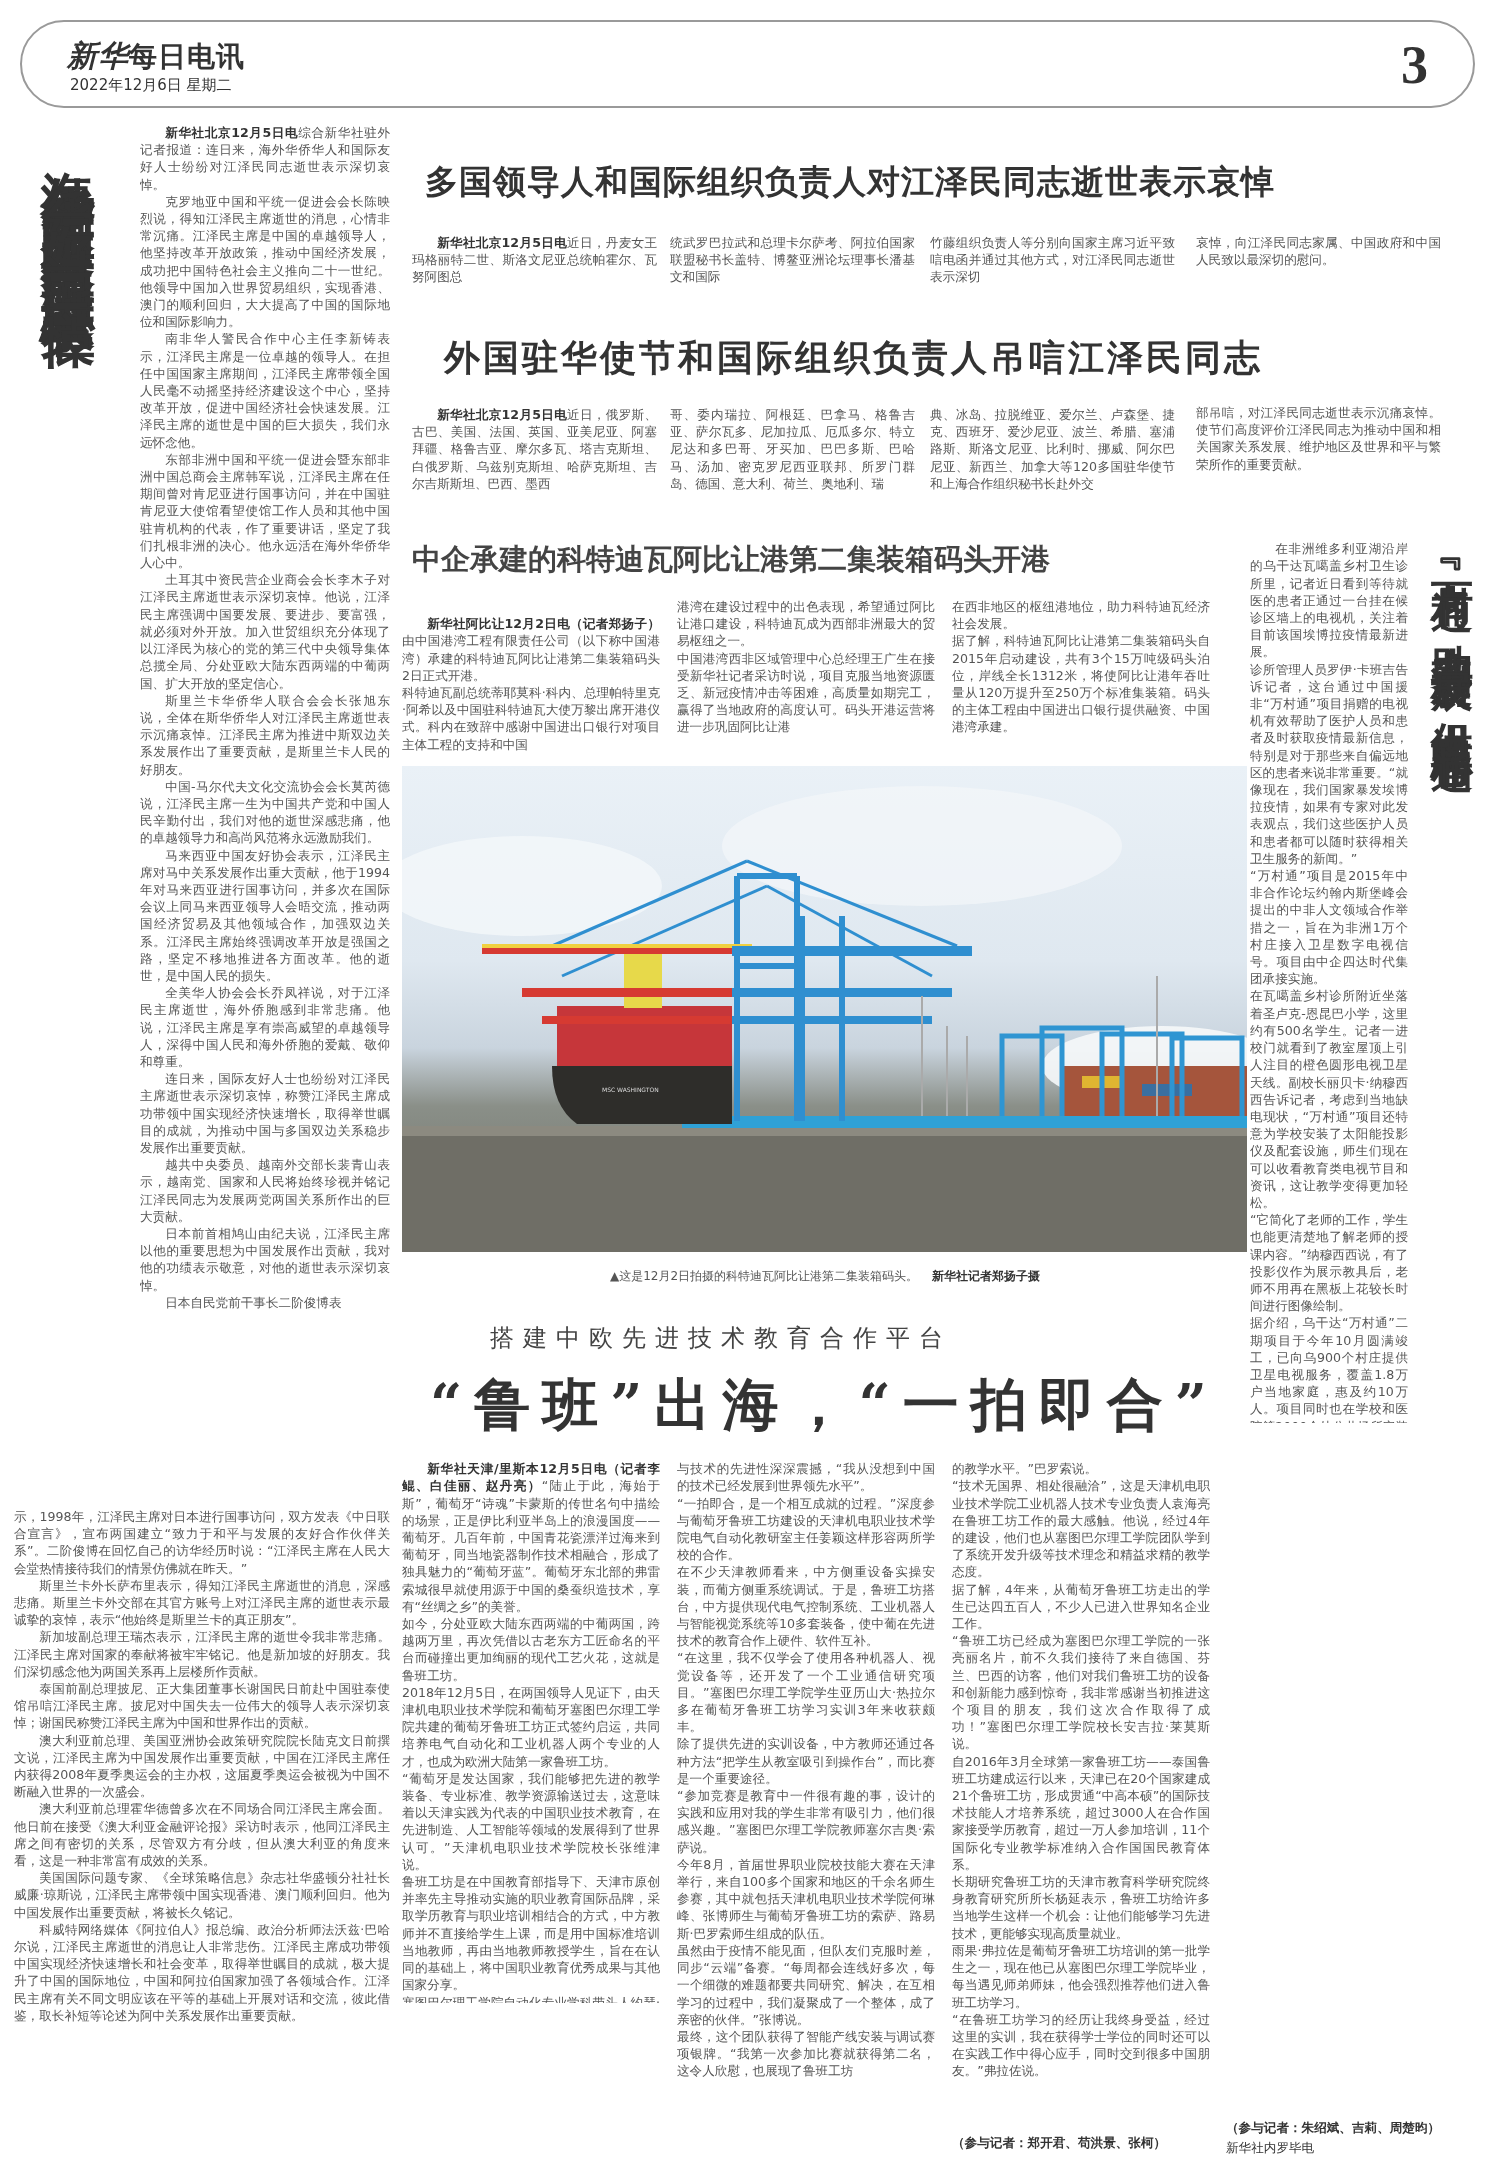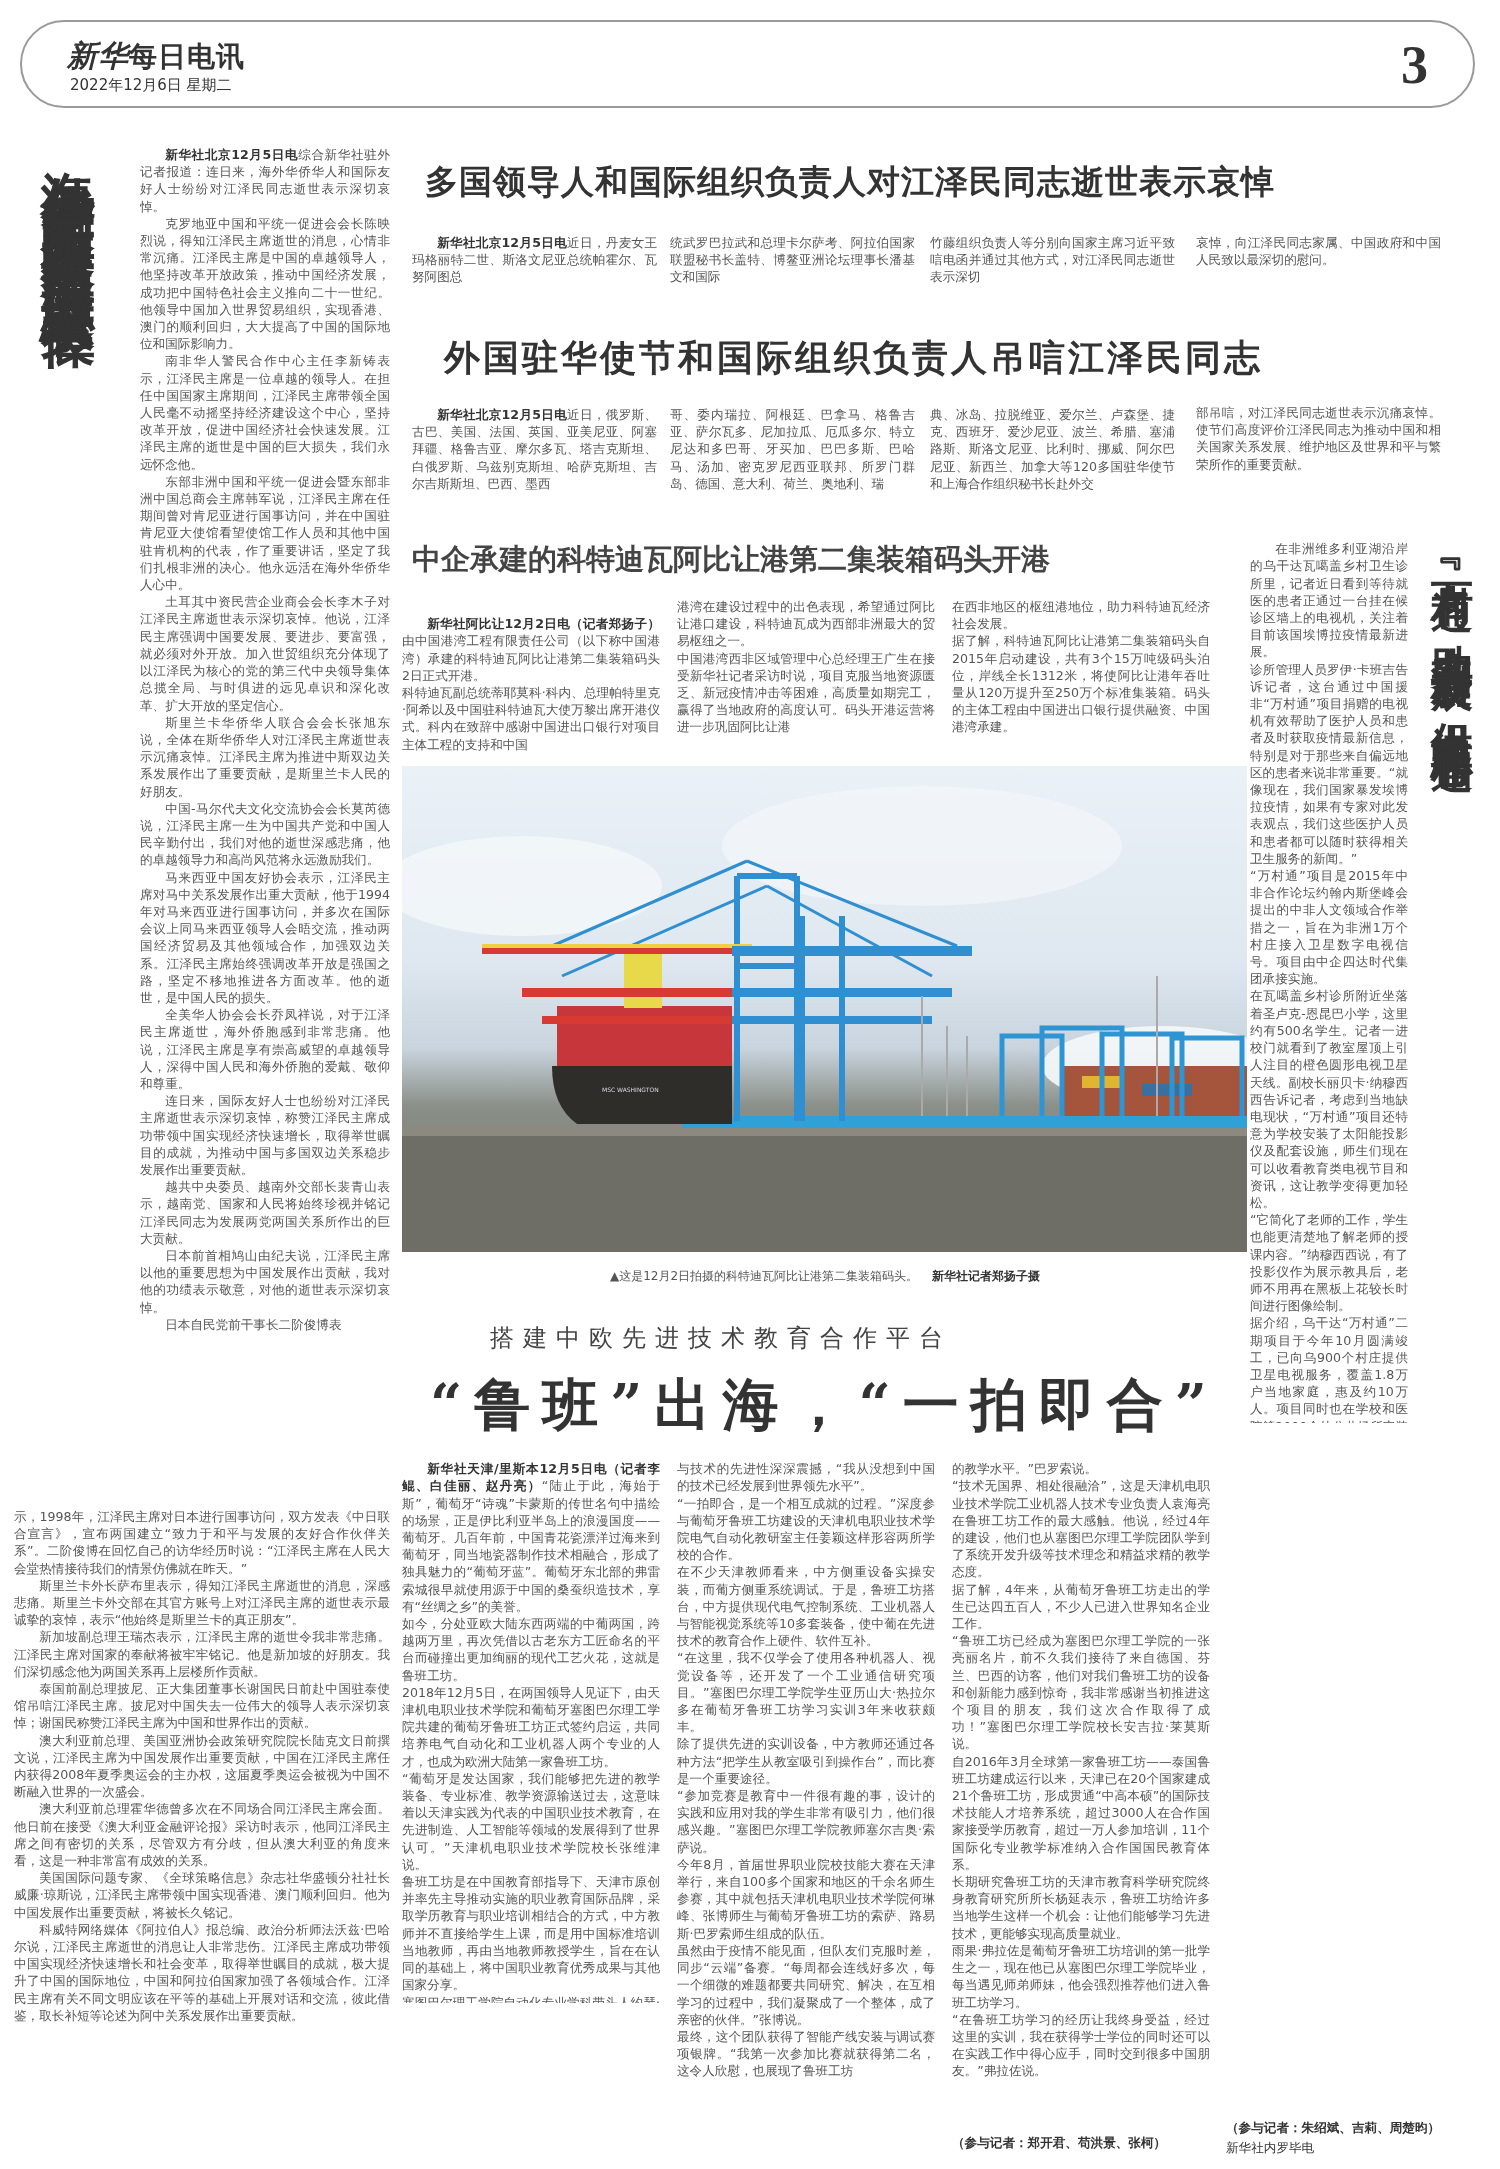--- a/index.html
+++ b/index.html
@@ -29,26 +29,26 @@
 <header class="masthead">
   <div class="brand">
     <span class="script">新华</span><span>每日电讯</span>
   </div>
   <div class="pdate">2022年12月6日 星期二</div>
   <div class="pnum">3</div>
 </header>
 
 <h2 class="vtitle" style="left:38px;top:128px;width:62px;height:1380px;font-size:54px;line-height:62px;">海外华侨华人和国际友好人士对江泽民同志逝世表示哀悼</h2>
 
-<div class="col" style="left:140px;top:124px;width:250px;height:1380px;overflow:hidden;margin-top:22px;">
+<div class="col" style="left:140px;top:124px;width:250px;height:1380px;overflow:hidden;">
   <p><b>新华社北京12月5日电</b><span>综合新华社驻外记者报道：连日来，海外华侨华人和国际友好人士纷纷对江泽民同志逝世表示深切哀悼。</span></p>
   <p>克罗地亚中国和平统一促进会会长陈映烈说，得知江泽民主席逝世的消息，心情非常沉痛。江泽民主席是中国的卓越领导人，他坚持改革开放政策，推动中国经济发展，成功把中国特色社会主义推向二十一世纪。他领导中国加入世界贸易组织，实现香港、澳门的顺利回归，大大提高了中国的国际地位和国际影响力。</p>
   <p>南非华人警民合作中心主任李新铸表示，江泽民主席是一位卓越的领导人。在担任中国国家主席期间，江泽民主席带领全国人民毫不动摇坚持经济建设这个中心，坚持改革开放，促进中国经济社会快速发展。江泽民主席的逝世是中国的巨大损失，我们永远怀念他。</p>
   <p>东部非洲中国和平统一促进会暨东部非洲中国总商会主席韩军说，江泽民主席在任期间曾对肯尼亚进行国事访问，并在中国驻肯尼亚大使馆看望使馆工作人员和其他中国驻肯机构的代表，作了重要讲话，坚定了我们扎根非洲的决心。他永远活在海外华侨华人心中。</p>
-  <p>土耳其中资民营企业商会会长李木子对江泽民主席逝世表示深切哀悼。他说，江泽民主席强调中国要发展、要进步、要富强，就必须对外开放。加入世贸组织充分体现了以江泽民为核心的党的第三代中央领导集体总揽全局、与时俱进的远见卓识和深化改革、扩大开放的坚定信心。</p>
+  <p>土耳其中资民营企业商会会长李木子对江泽民主席逝世表示深切哀悼。他说，江泽民主席强调中国要发展、要进步、要富强，就必须对外开放。加入世贸组织充分体现了以江泽民为核心的党的第三代中央领导集体总揽全局、分处亚欧大陆东西两端的中葡两国、扩大开放的坚定信心。</p>
   <p>斯里兰卡华侨华人联合会会长张旭东说，全体在斯华侨华人对江泽民主席逝世表示沉痛哀悼。江泽民主席为推进中斯双边关系发展作出了重要贡献，是斯里兰卡人民的好朋友。</p>
   <p>中国-马尔代夫文化交流协会会长莫芮德说，江泽民主席一生为中国共产党和中国人民辛勤付出，我们对他的逝世深感悲痛，他的卓越领导力和高尚风范将永远激励我们。</p>
   <p>马来西亚中国友好协会表示，江泽民主席对马中关系发展作出重大贡献，他于1994年对马来西亚进行国事访问，并多次在国际会议上同马来西亚领导人会晤交流，推动两国经济贸易及其他领域合作，加强双边关系。江泽民主席始终强调改革开放是强国之路，坚定不移地推进各方面改革。他的逝世，是中国人民的损失。</p>
   <p>全美华人协会会长乔凤祥说，对于江泽民主席逝世，海外侨胞感到非常悲痛。他说，江泽民主席是享有崇高威望的卓越领导人，深得中国人民和海外侨胞的爱戴、敬仰和尊重。</p>
   <p>连日来，国际友好人士也纷纷对江泽民主席逝世表示深切哀悼，称赞江泽民主席成功带领中国实现经济快速增长，取得举世瞩目的成就，为推动中国与多国双边关系稳步发展作出重要贡献。</p>
   <p>越共中央委员、越南外交部长裴青山表示，越南党、国家和人民将始终珍视并铭记江泽民同志为发展两党两国关系所作出的巨大贡献。</p>
   <p>日本前首相鸠山由纪夫说，江泽民主席以他的重要思想为中国发展作出贡献，我对他的功绩表示敬意，对他的逝世表示深切哀悼。</p>
   <p>日本自民党前干事长二阶俊博表</p>
 </div>
 

